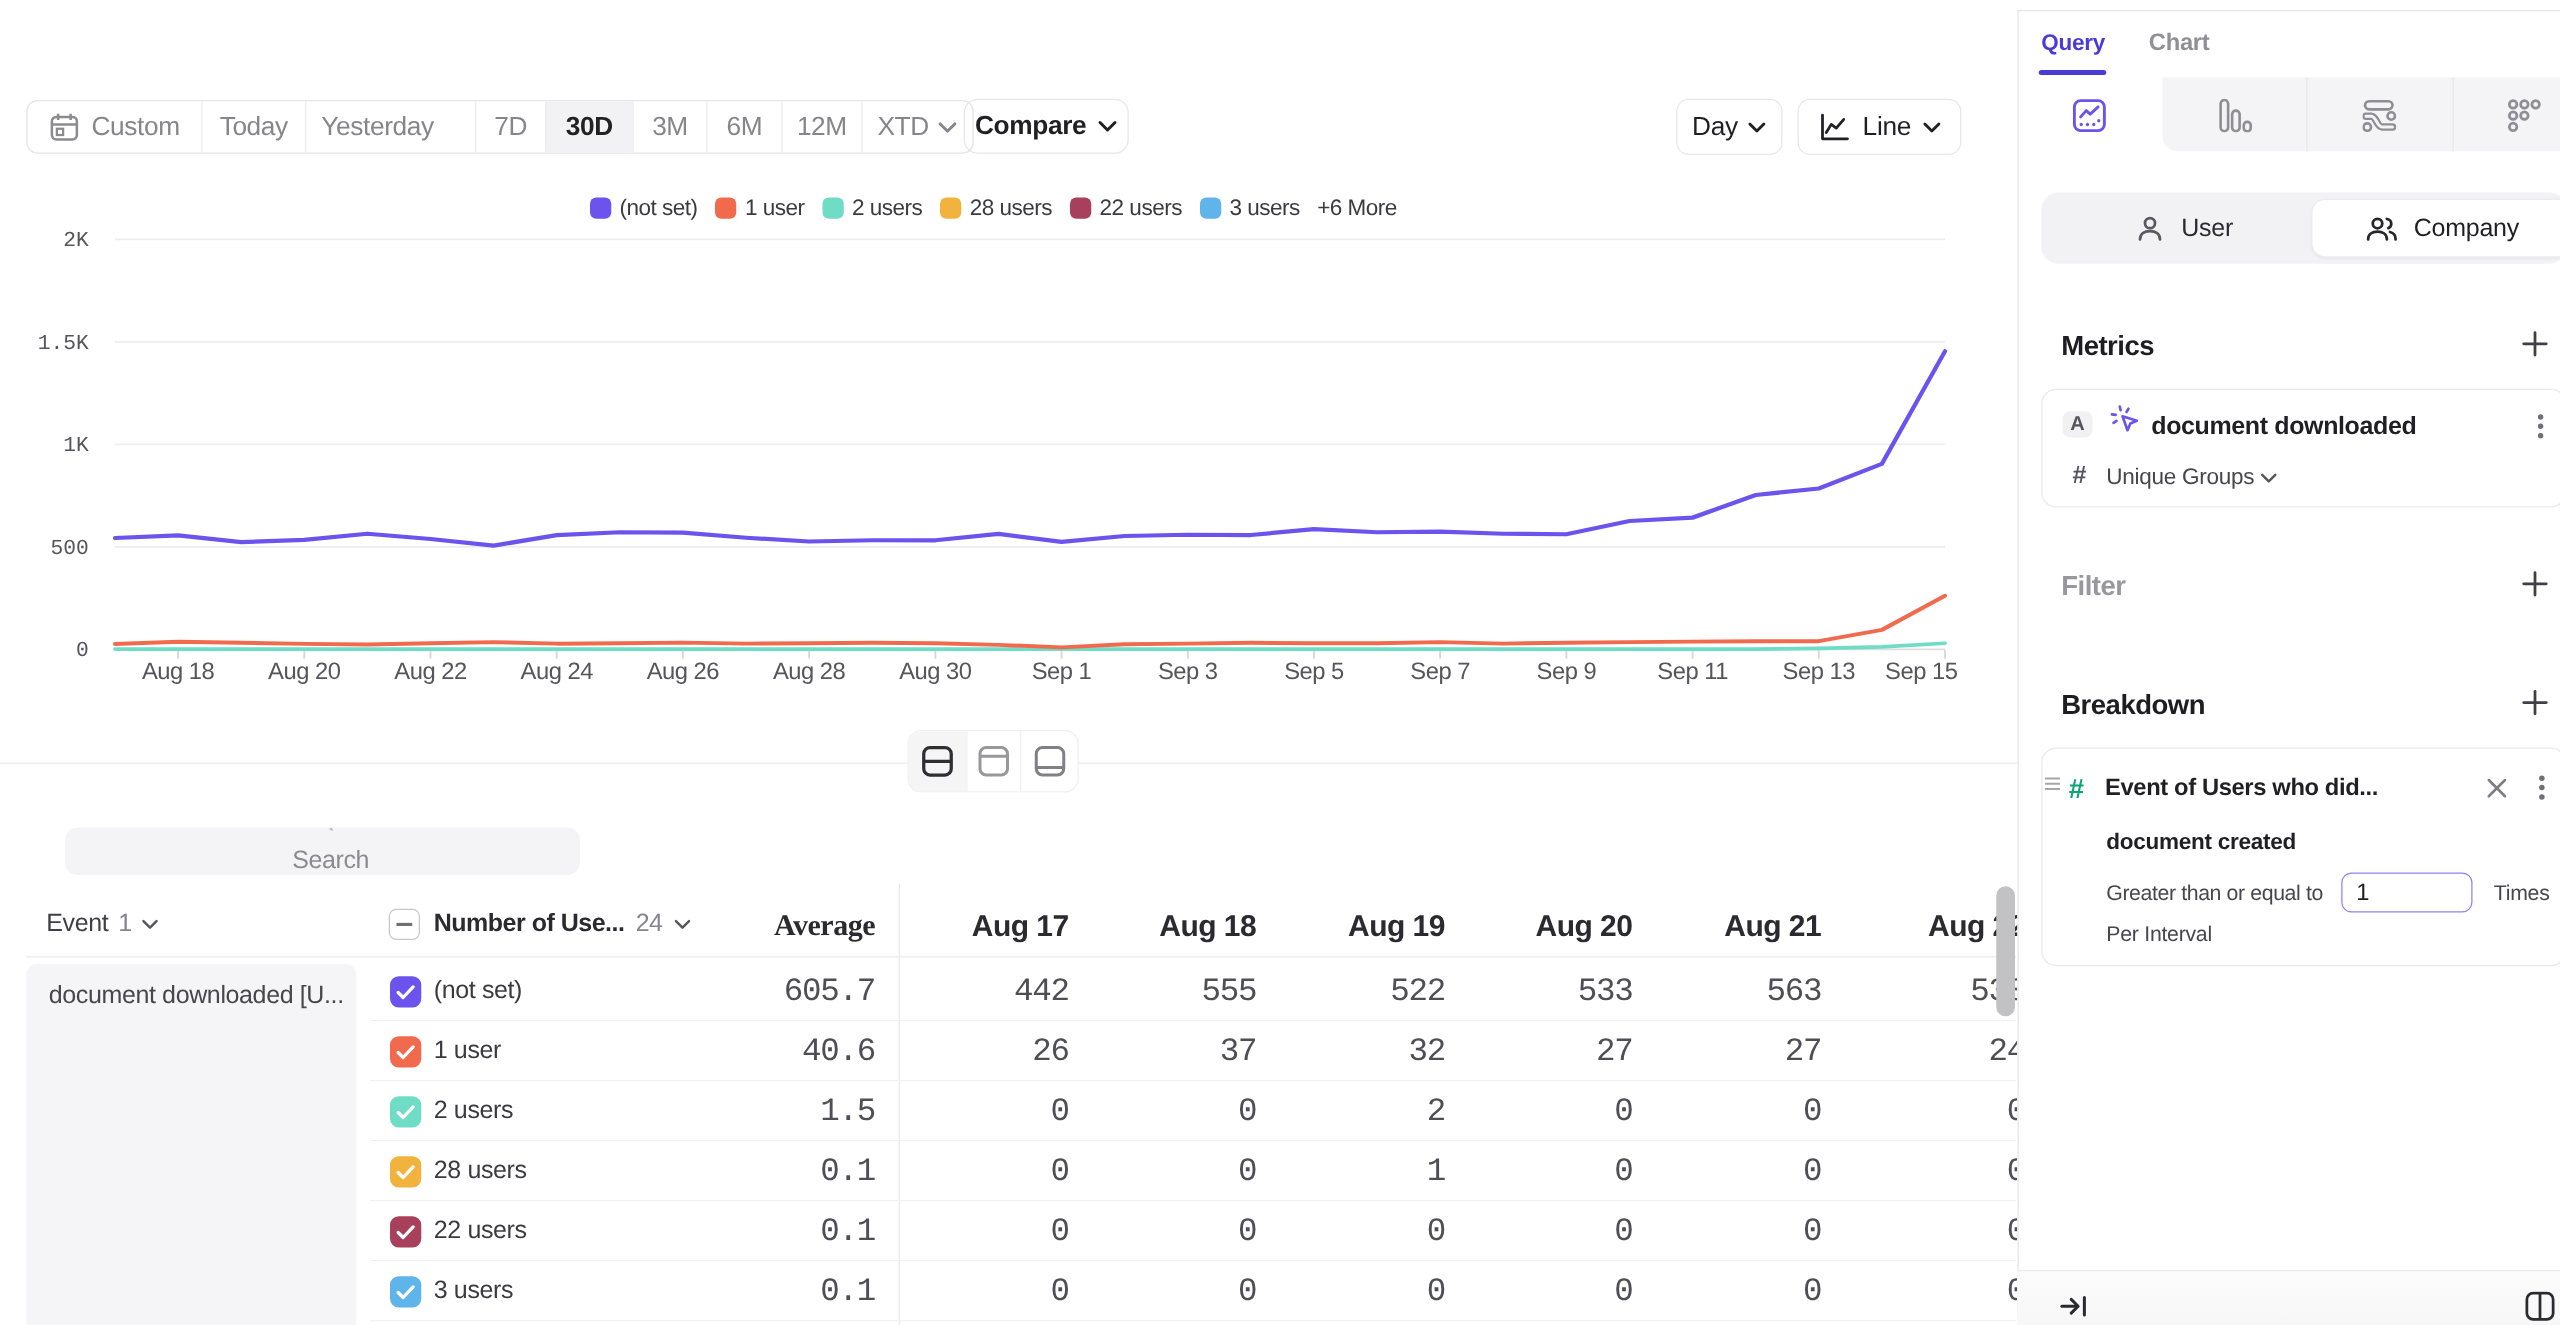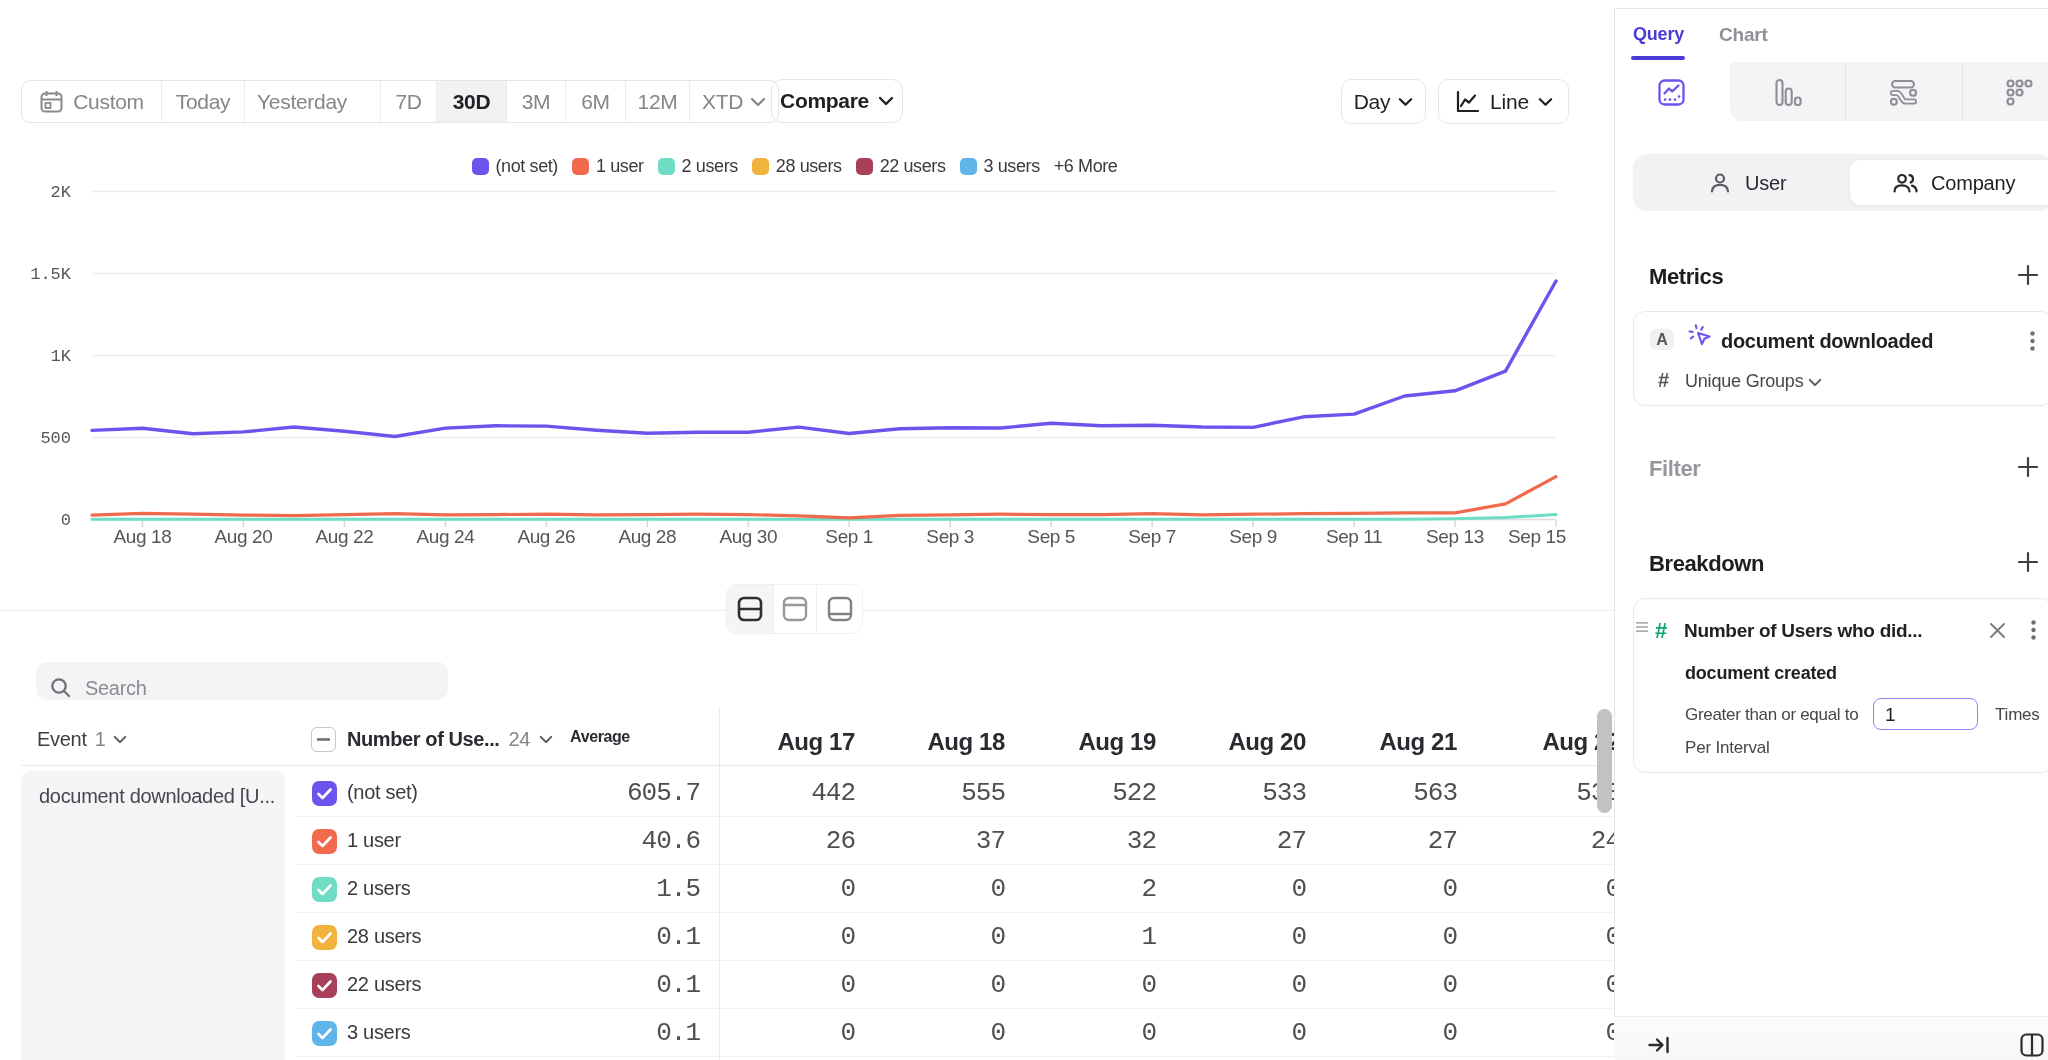--- a/index.html
+++ b/index.html
@@ -157,21 +157,21 @@
           </svg>
       </div>
       <div style="width:45px; display:flex; align-items:center; justify-content:center;">
         <svg width="26" height="26" viewBox="0 0 26 26" fill="none" stroke="#808086" stroke-width="2.4">
             <rect x="2" y="2" width="22" height="22" rx="5"></rect>
             <line x1="2" y1="18" x2="24" y2="18"></line>
           </svg>
       </div>
     </div>
 
-    <div class="abs" style="left:36px; top:662px; width:412px; height:38px; background:#F4F4F6; border-radius:10px; display:flex; align-items:flex-end; padding-left:13px; gap:12px;">
+    <div class="abs" style="left:52px; top:662px; width:412px; height:38px; background:#F4F4F6; border-radius:10px; display:flex; align-items:center; padding-left:13px; gap:12px;flex-direction:column;">
       <svg width="24" height="24" viewBox="0 0 24 24" fill="none" stroke="#6F6F75" stroke-width="2.3" stroke-linecap="round">
           <circle cx="10" cy="10" r="6.7"></circle>
           <line x1="15.2" y1="15.2" x2="20" y2="20"></line>
         </svg>
       <span style="font-size:20px; letter-spacing:-0.3px; color:#8A8A90;">Search</span>
     </div>
 
     <div class="abs" style="left:37px; top:728px; font-size:20px; letter-spacing:-0.3px; color:#3E3E45; display:flex; align-items:center; gap:8px;">Event <span class="gray">1</span>
       <svg width="14" height="9" viewBox="0 0 16 10" fill="none" stroke="#55555B" stroke-width="2.2" stroke-linecap="round" stroke-linejoin="round">
           <polyline points="2,2 8,8 14,2"></polyline>
@@ -181,21 +181,21 @@
       <svg width="13" height="3" viewBox="0 0 13 3">
           <line x1="0" y1="1.5" x2="13" y2="1.5" stroke="#6F6F75" stroke-width="2.6"></line>
         </svg>
     </div>
     <div class="abs" style="left:347px; top:728px; font-size:20px; letter-spacing:-0.4px; font-weight:600; color:#2A2A30; display:flex; align-items:center; gap:9px;">Number of Use...
       <span class="gray" style="font-weight:400;">24</span>
       <svg width="14" height="9" viewBox="0 0 16 10" fill="none" stroke="#55555B" stroke-width="2.2" stroke-linecap="round" stroke-linejoin="round">
           <polyline points="2,2 8,8 14,2"></polyline>
         </svg>
     </div>
-    <div class="abs" style="left:500px; top:728px; width:200px; text-align:center; font-size:16px; letter-spacing:-0.4px; font-weight:600; color:#2A2A30;">Average</div>
+    <div class="abs" style="left:500px; top:728px; width:200px; text-align:right; font-size:24px; letter-spacing:-0.4px; font-weight:600; color:#2A2A30;font-family:Liberation Serif, serif;">Average</div>
     <div class="abs hdrdate" style="left:755px;">Aug 17</div>
     <div class="abs hdrdate" style="left:905px;">Aug 18</div>
     <div class="abs hdrdate" style="left:1056px;">Aug 19</div>
     <div class="abs hdrdate" style="left:1206px;">Aug 20</div>
     <div class="abs hdrdate" style="left:1357px;">Aug 21</div>
     <div class="abs hdrdate" style="left:1520px;">Aug 22</div>
 
     <div class="abs" style="left:21px; top:765px; width:1592px; height:1px; background:#E9E9EC;"></div>
 
     <div class="abs" style="left:719px; top:707px; width:1px; height:353px; background:#E9E9EC;"></div>
@@ -430,21 +430,21 @@
 
     <div class="abs" style="left:19px; top:598px; width:420px; height:175px; border:1px solid #E9E9EC; border-radius:12px;">
       <div class="abs" style="left:2px; top:22px;">
           <svg width="12" height="12" viewBox="0 0 13 12" stroke="#A5A5AA" stroke-width="1.7">
             <line x1="0" y1="1.5" x2="13" y2="1.5"></line>
             <line x1="0" y1="6" x2="13" y2="6"></line>
             <line x1="0" y1="10.5" x2="13" y2="10.5"></line>
           </svg>
         </div>
       <div class="abs" style="left:21px; top:19px; font-size:22px; font-weight:700; color:#0CA678;">#</div>
-      <div class="abs" style="left:50px; top:21px; font-size:19px; letter-spacing:-0.3px; font-weight:700; color:#1F1F24;">Number of Users who did...</div>
+      <div class="abs" style="left:50px; top:21px; font-size:19px; letter-spacing:-0.3px; font-weight:700; color:#1F1F24;">Event of Users who did...</div>
       <div class="abs" style="left:355px; top:23px;">
           <svg width="17" height="17" viewBox="0 0 17 17" stroke="#7C7C82" stroke-width="2" stroke-linecap="round">
             <line x1="2" y1="2" x2="15" y2="15"></line>
             <line x1="15" y1="2" x2="2" y2="15"></line>
           </svg>
         </div>
       <div class="abs" style="left:397px; top:21px;">
           <svg width="5" height="20" viewBox="0 0 5 20" fill="#6F6F75">
             <circle cx="2.5" cy="2.5" r="2.2"></circle>
             <circle cx="2.5" cy="10" r="2.2"></circle>

